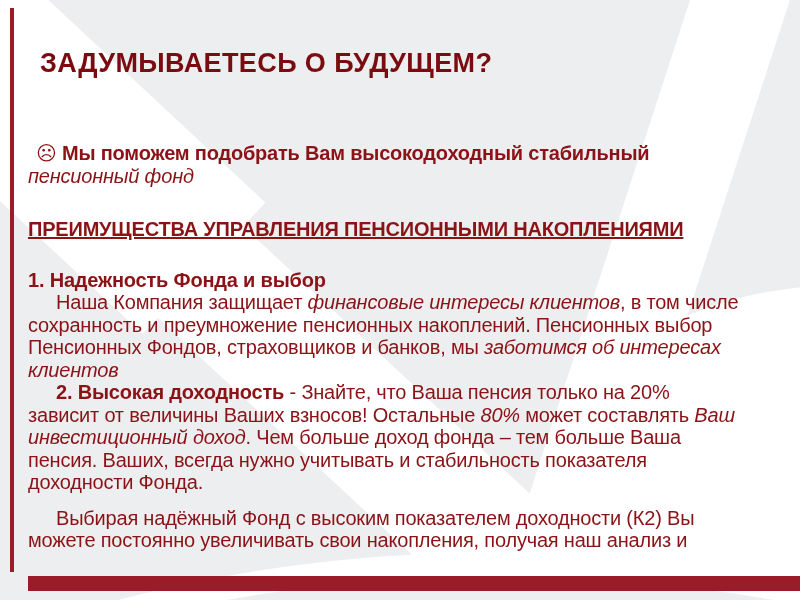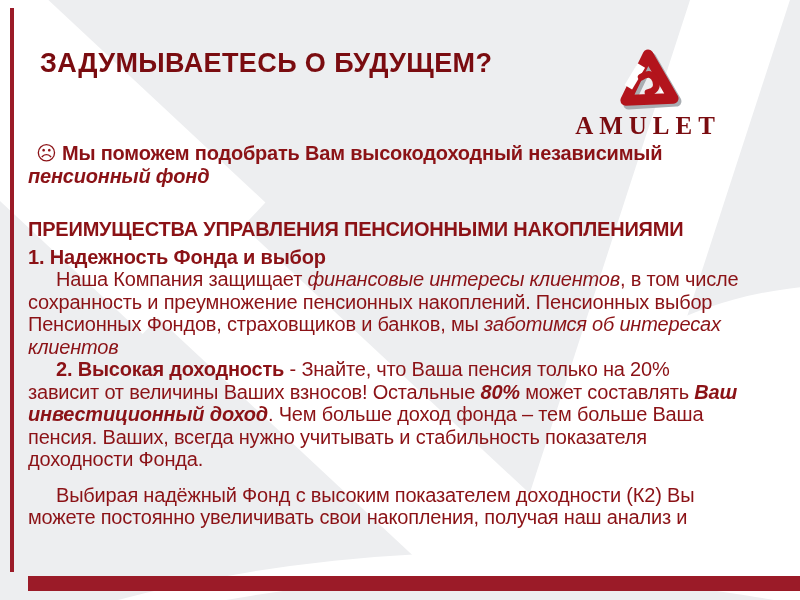--- a/index.html
+++ b/index.html
@@ -28,27 +28,27 @@
   .content{position:absolute;left:28px;top:0;width:724px;}
   .title{
     margin:48px 0 0 12px;font-size:27px;line-height:30px;font-weight:bold;
     letter-spacing:.4px;color:var(--title-text,#7a0c10);
   }
   .body-text{margin-top:64px;color:var(--body-text,#8b1216);
     font-size:20px;line-height:22.5px;letter-spacing:-0.2px;}
   .line{white-space:nowrap;}
   .line.para{text-indent:28px;}
   .line[data-name="line-intro-1"]{text-indent:8px;}
-  .line[data-name="line-subtitle"]{margin-top:31px;}
-  .line[data-name="line-point1-heading"]{margin-top:5px;}
+  .line[data-name="line-subtitle"]{margin-top:31px;text-decoration:underline;}
+  .line[data-name="line-point1-heading"]{margin-top:28px;}
   .line[data-name="line-p3-1"]{margin-top:13px;}
   .s-r{font-weight:normal;font-style:normal;}
   .s-b{font-weight:bold;font-style:normal;}
   .s-i{font-weight:normal;font-style:italic;}
-  .s-bi{font-weight:bold;font-style:italic;}
+  .s-bi{font-weight:normal;font-style:italic;}
   
   .logo{position:absolute;right:72px;top:48px;width:160px;text-align:center;}
   .logo-icon{display:block;margin:0 auto;}
   .logo-word{
     margin-top:2px;font-family:"Liberation Serif","DejaVu Serif",serif;
     font-weight:bold;font-size:25px;letter-spacing:6px;
     color:var(--logo-text,#7a0c10);
   }
 </style>
 </head>
@@ -59,34 +59,25 @@
   <div class="sw sw-corner" data-name="background-swoosh-top-left"></div>
   <div class="sw sw-main" data-name="background-swoosh-diagonal"></div>
   <div class="sw sw-logo" data-name="background-swoosh-right"></div>
   <div class="blob" data-name="background-swoosh-bottom-right"></div>
   <div class="arc-white" data-name="background-arc-white"></div>
   <div class="arc-gray" data-name="background-arc-gray"></div>
 
   <div class="left-bar" data-name="left-accent-bar"></div>
   <div class="bottom-bar" data-name="bottom-accent-bar"></div>
 
-  <div class="logo" data-name="amulet-logo">
-    <svg class="logo-icon" data-name="amulet-triskelion-icon" width="68" height="62" viewBox="0 0 70 64" aria-hidden="true">
-      <path d="M38 10 L64 55 L15 58 Z" fill="none" stroke="var(--logo-gray,#a9adb2)" stroke-width="11" stroke-linejoin="round"></path>
-      <path d="M35 7 L61 52 L12 54 Z" fill="none" stroke="var(--logo-red,#b3141c)" stroke-width="11" stroke-linejoin="round"></path>
-      <rect x="17" y="16" width="9" height="26" fill="var(--swoosh,#ffffff)" transform="rotate(31 21 29)"></rect>
-      <path d="M28 30 Q39 23 43 34 Q46 44 35 46" fill="none" stroke="var(--logo-red,#b3141c)" stroke-width="7" stroke-linecap="round"></path>
-    </svg>
-    <div class="logo-word" data-name="amulet-wordmark">AMULET</div>
-  </div>
 
   <div class="content" data-name="slide-content">
     <div class="title" data-name="slide-title">ЗАДУМЫВАЕТЕСЬ О БУДУЩЕМ?</div>
     <div class="body-text" data-name="body-text">
-        <div class="line" data-name="line-intro-1"><span class="s-b" data-name="text-segment">☹ </span><span class="s-b" data-name="text-segment">Мы поможем подобрать Вам высокодоходный независимый</span></div>
+        <div class="line" data-name="line-intro-1"><span class="s-b" data-name="text-segment">☹ </span><span class="s-b" data-name="text-segment">Мы поможем подобрать Вам высокодоходный стабильный</span></div>
         <div class="line" data-name="line-intro-2"><span class="s-bi" data-name="text-segment">пенсионный фонд</span></div>
         <div class="line" data-name="line-subtitle"><span class="s-b" data-name="text-segment">ПРЕИМУЩЕСТВА УПРАВЛЕНИЯ ПЕНСИОННЫМИ НАКОПЛЕНИЯМИ</span></div>
         <div class="line" data-name="line-point1-heading"><span class="s-b" data-name="text-segment">1. Надежность Фонда и выбор</span></div>
         <div class="line para" data-name="line-p1-1"><span class="s-r" data-name="text-segment">Наша Компания защищает </span><span class="s-i" data-name="text-segment">финансовые интересы клиентов</span><span class="s-r" data-name="text-segment">, в том числе</span></div>
         <div class="line" data-name="line-p1-2"><span class="s-r" data-name="text-segment">сохранность и преумножение пенсионных накоплений. Пенсионных выбор</span></div>
         <div class="line" data-name="line-p1-3"><span class="s-r" data-name="text-segment">Пенсионных Фондов, страховщиков и банков, мы </span><span class="s-i" data-name="text-segment">заботимся об интересах</span></div>
         <div class="line" data-name="line-p1-4"><span class="s-i" data-name="text-segment">клиентов</span></div>
         <div class="line para" data-name="line-p2-1"><span class="s-b" data-name="text-segment">2. Высокая доходность</span><span class="s-r" data-name="text-segment">  - Знайте, что Ваша пенсия только на 20%</span></div>
         <div class="line" data-name="line-p2-2"><span class="s-r" data-name="text-segment">зависит от величины Ваших взносов! Остальные </span><span class="s-bi" data-name="text-segment">80%</span><span class="s-r" data-name="text-segment"> может составлять </span><span class="s-bi" data-name="text-segment">Ваш</span></div>
         <div class="line" data-name="line-p2-3"><span class="s-bi" data-name="text-segment">инвестиционный доход</span><span class="s-r" data-name="text-segment">. Чем больше доход фонда – тем больше Ваша</span></div>

